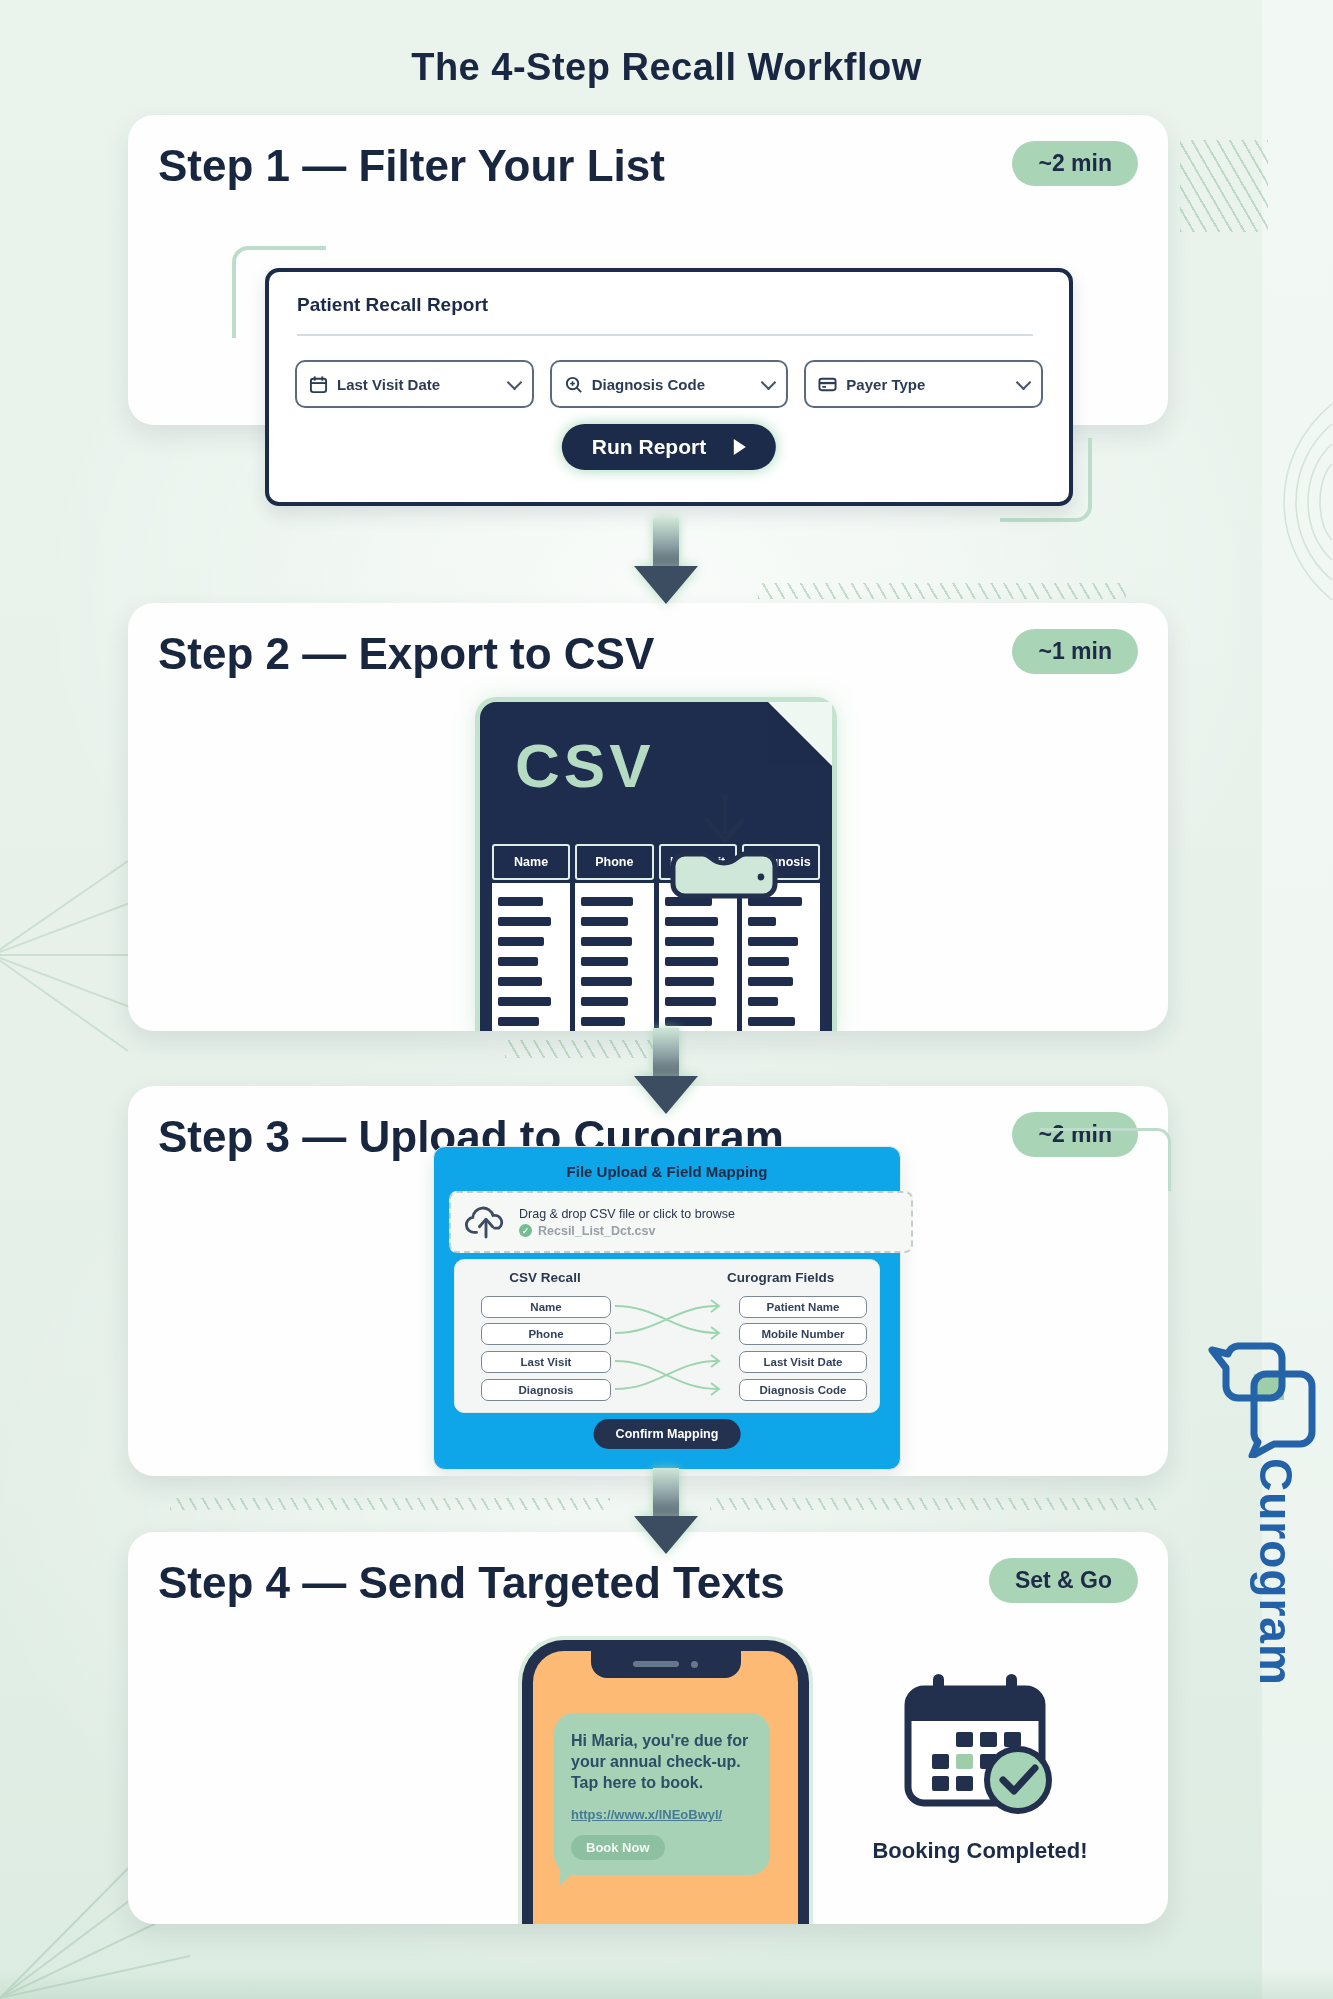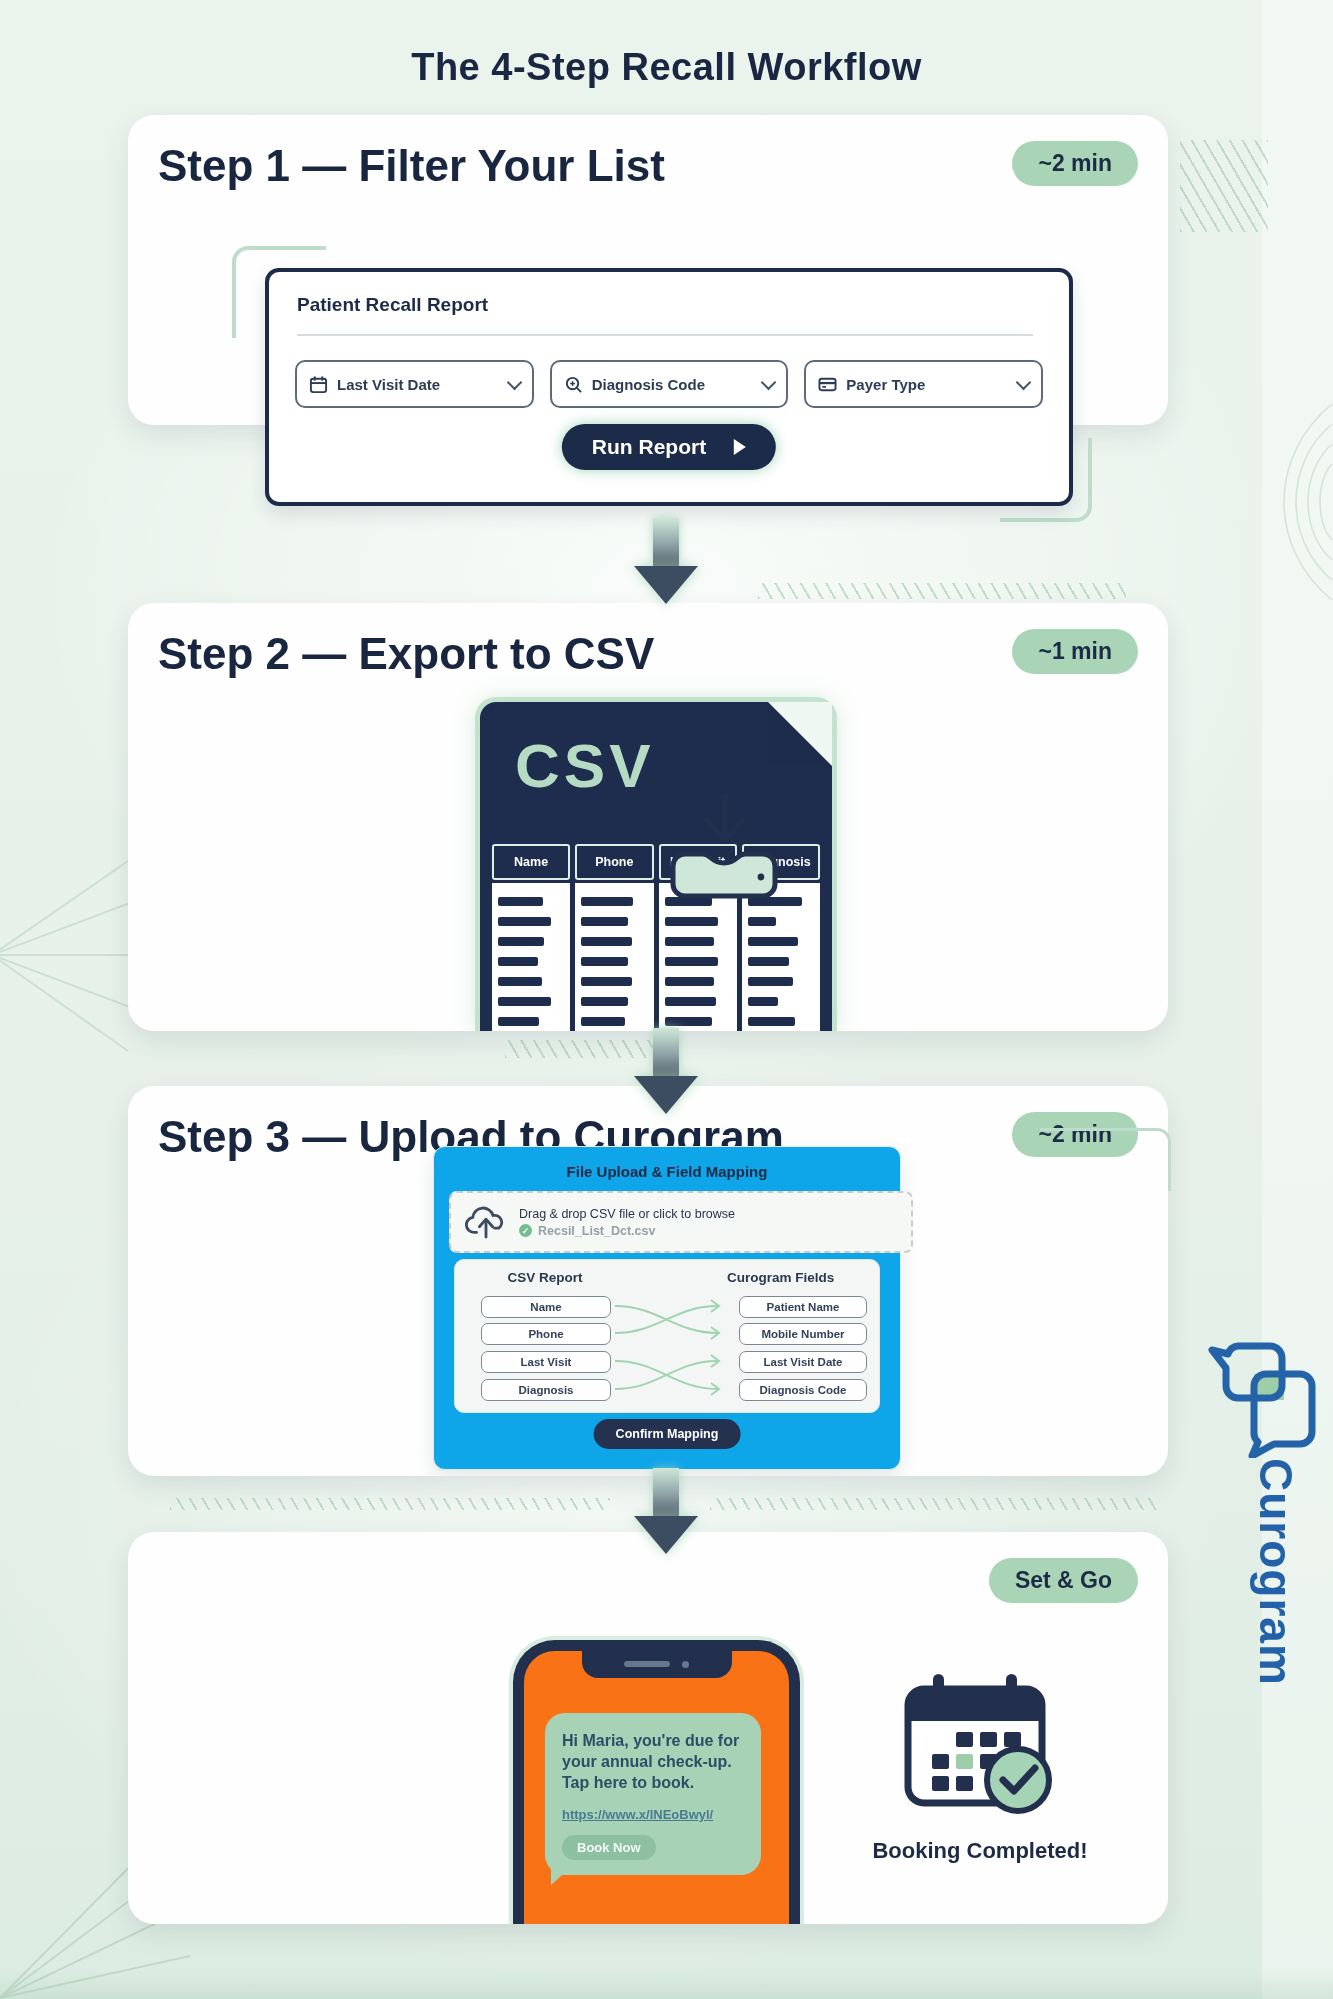--- a/index.html
+++ b/index.html
@@ -107,21 +107,21 @@
   .map-box{position:absolute;height:20px;border:1.5px solid #7b8894;border-radius:7px;background:#fff;
     font-size:11.5px;font-weight:700;color:#33415a;display:flex;align-items:center;justify-content:center;cursor:pointer;}
   .map-left{left:26px;width:128px;}
   .map-right{left:284px;width:126px;}
   .mr1{top:36px;} .mr2{top:63px;} .mr3{top:91px;} .mr4{top:119px;}
   .map-curves{position:absolute;left:158px;top:32px;}
   .confirm-btn{position:absolute;left:50%;top:272px;transform:translateX(-50%);background:#243250;color:#fff;
     font-size:12.5px;font-weight:800;border:none;border-radius:15px;padding:8px 22px;cursor:pointer;}
 
   
-  .phone{position:absolute;left:385px;top:108px;width:265px;height:300px;background:#f97316;
+  .phone{position:absolute;left:394px;top:108px;width:265px;height:300px;background:#fdba74;
     border:11px solid #22304e;border-bottom:none;border-radius:42px 42px 0 0;
     box-shadow:0 0 0 4px rgba(200,228,210,.7);}
   .notch{position:absolute;left:50%;top:-1px;transform:translateX(-50%);width:150px;height:28px;
     background:#22304e;border-radius:0 0 16px 16px;display:flex;align-items:center;justify-content:center;gap:12px;}
   .speaker{width:46px;height:6px;background:#66788c;border-radius:3px;}
   .cam{width:7px;height:7px;background:#66788c;border-radius:50%;}
   .bubble{position:absolute;left:21px;top:62px;width:216px;background:#a8d2b6;border-radius:20px;
     padding:17px 16px 15px 17px;box-sizing:border-box;}
   .bubble:after{content:"";position:absolute;left:6px;bottom:-10px;width:0;height:0;
     border-top:18px solid #a8d2b6;border-right:20px solid transparent;}
@@ -319,21 +319,21 @@
         <div class="dz-texts">
           <span class="dz-line1">Drag &amp; drop CSV file or click to browse</span>
           <span class="dz-line2">
             <span class="check-dot">✓</span>
             <span>Recsil_List_Dct.csv</span>
           </span>
         </div>
       </div>
 
       <div class="map-zone">
-        <div class="map-head" id="map-head-left">CSV Report</div>
+        <div class="map-head" id="map-head-left">CSV Recall</div>
         <div class="map-head" id="map-head-right">Curogram Fields</div>
 
         <div class="map-box map-left mr1">Name</div>
         <div class="map-box map-left mr2">Phone</div>
         <div class="map-box map-left mr3">Last Visit</div>
         <div class="map-box map-left mr4">Diagnosis</div>
 
         <div class="map-box map-right mr1">Patient Name</div>
         <div class="map-box map-right mr2">Mobile Number</div>
         <div class="map-box map-right mr3">Last Visit Date</div>
@@ -357,20 +357,21 @@
     </div>
   </div>
   <div class="bracket" id="bracket-tr3"></div>
 
   <div class="flow-arrow" id="arrow3">
     <div class="shaft"></div>
       <div class="head"></div>
   </div>
 
   <div class="card" id="card4">
+    <div class="step-title">Step 4 — Send Targeted Texts</div>
     <div class="badge">Set &amp; Go</div>
 
     <div class="phone">
       <div class="notch">
         <span class="speaker"></span>
         <span class="cam"></span>
       </div>
       <div class="bubble">
         <div class="bubble-text">Hi Maria, you're due for your annual check-up. Tap here to book.</div>
         <span class="bubble-link">https://www.x/lNEoBwyl/</span>

